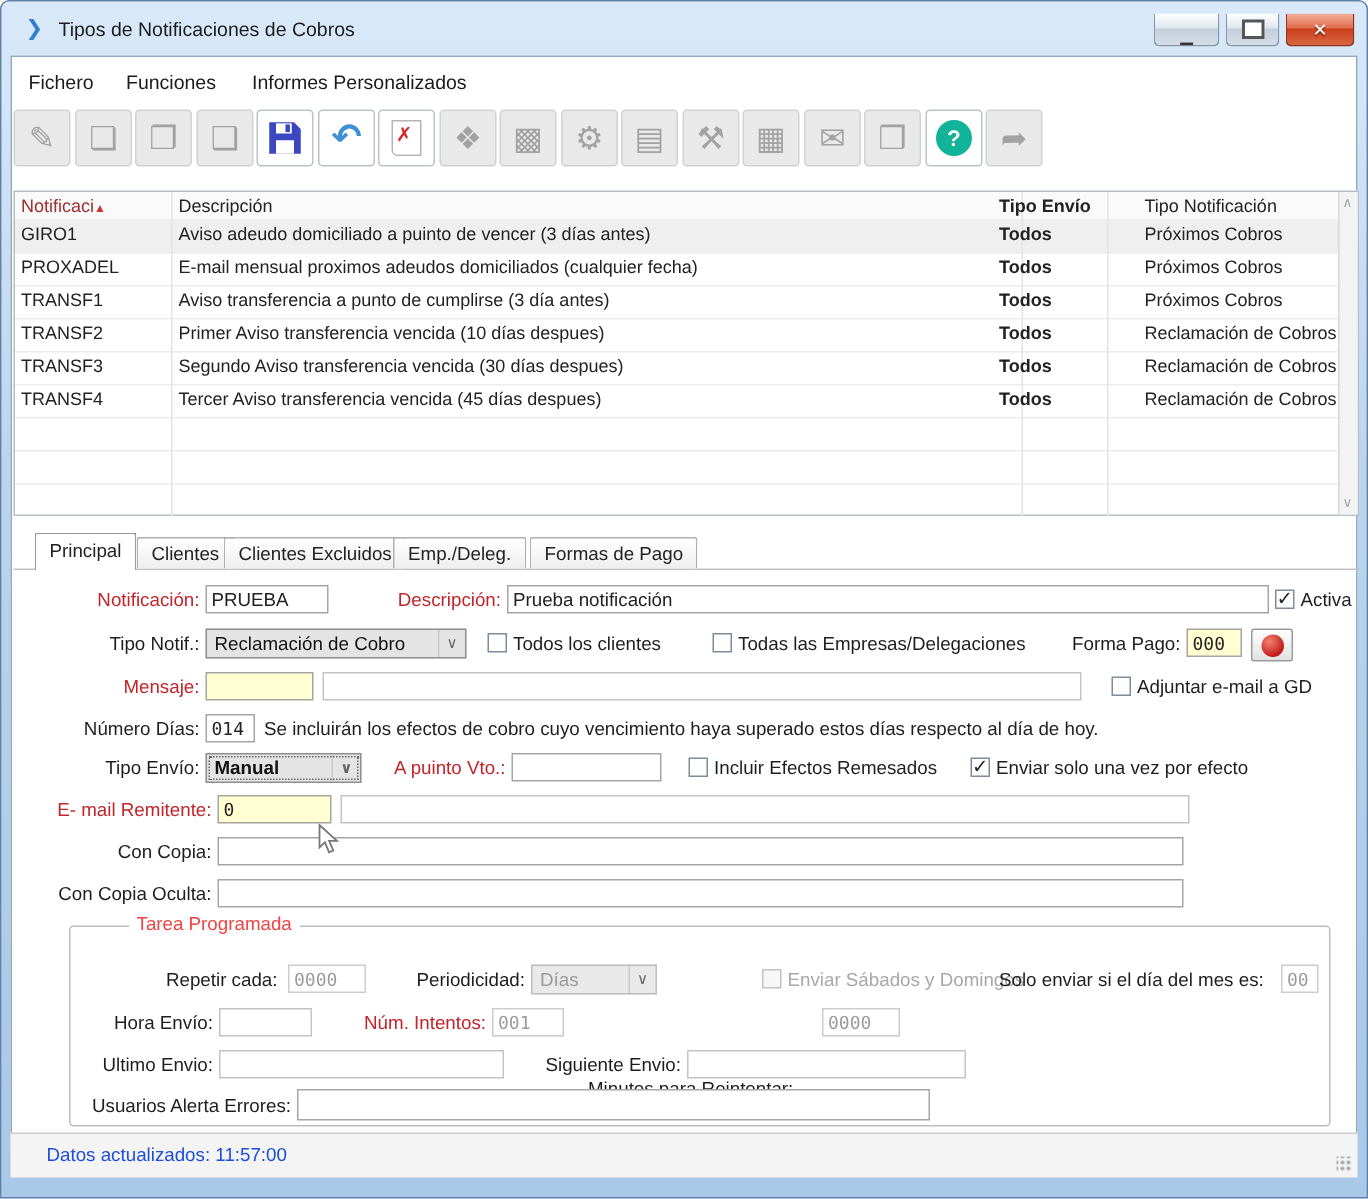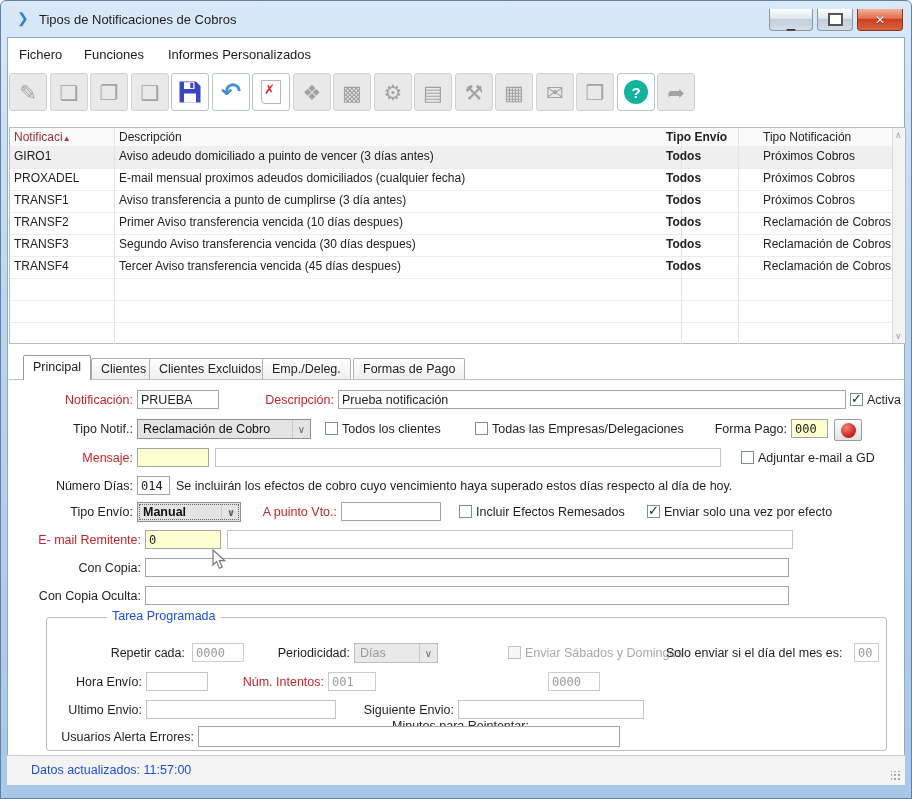--- a/index.html
+++ b/index.html
@@ -77,21 +77,21 @@
   .dd.focus{outline:1px dotted #666;outline-offset:-3px;font-weight:bold;}
   .dd.dim{color:#9a9a9a;border-color:#bdbdbd;background:#e9e9e9;text-align:center;}
   .cb{position:absolute;width:13px;height:13px;border:1px solid #7d8c9b;background:#fff;box-sizing:border-box;}
   .cb.checked::after{content:"✓";position:absolute;left:0px;top:-3px;font-size:13px;font-weight:bold;color:#222;}
   .cb.dim{border-color:#c3c3c3;background:#f7f7f7;}
   .lookup{position:absolute;width:28px;height:22px;border:1px solid #9a9a9a;border-radius:2px;
     background:linear-gradient(#ffffff,#e2e2e2);display:flex;align-items:center;justify-content:center;box-sizing:border-box;}
   .red-dot{width:15px;height:15px;border-radius:50%;background:radial-gradient(circle at 35% 30%,#f2836f,#c01616 75%);}
   
   .group{position:absolute;left:45px;top:616px;width:841px;height:134px;border:1px solid #bdbdbd;border-radius:3px;box-sizing:border-box;}
-  .legend{position:absolute;left:60px;top:-9px;background:#fff;padding:0 5px;font-size:12.5px;color:#1d4ed8;}
+  .legend{position:absolute;left:39px;top:-9px;background:#fff;padding:0 5px;font-size:12.5px;color:#ef4444;}
   
   .statusbar{position:absolute;left:6px;right:6px;bottom:13px;height:30px;background:#f4f4f4;
     border-top:1px solid #cfcfcf;box-sizing:border-box;}
   .status-text{position:absolute;left:24px;top:7px;font-size:12.5px;color:#1d4ed8;}
   .grip{position:absolute;right:4px;bottom:4px;width:10px;height:10px;
     background:radial-gradient(circle,#a9a9a9 1px,transparent 1.6px);background-size:4px 4px;background-position:bottom right;}
   
   .cursor{position:absolute;left:211px;top:548px;z-index:50;}
 </style>
 </head>

